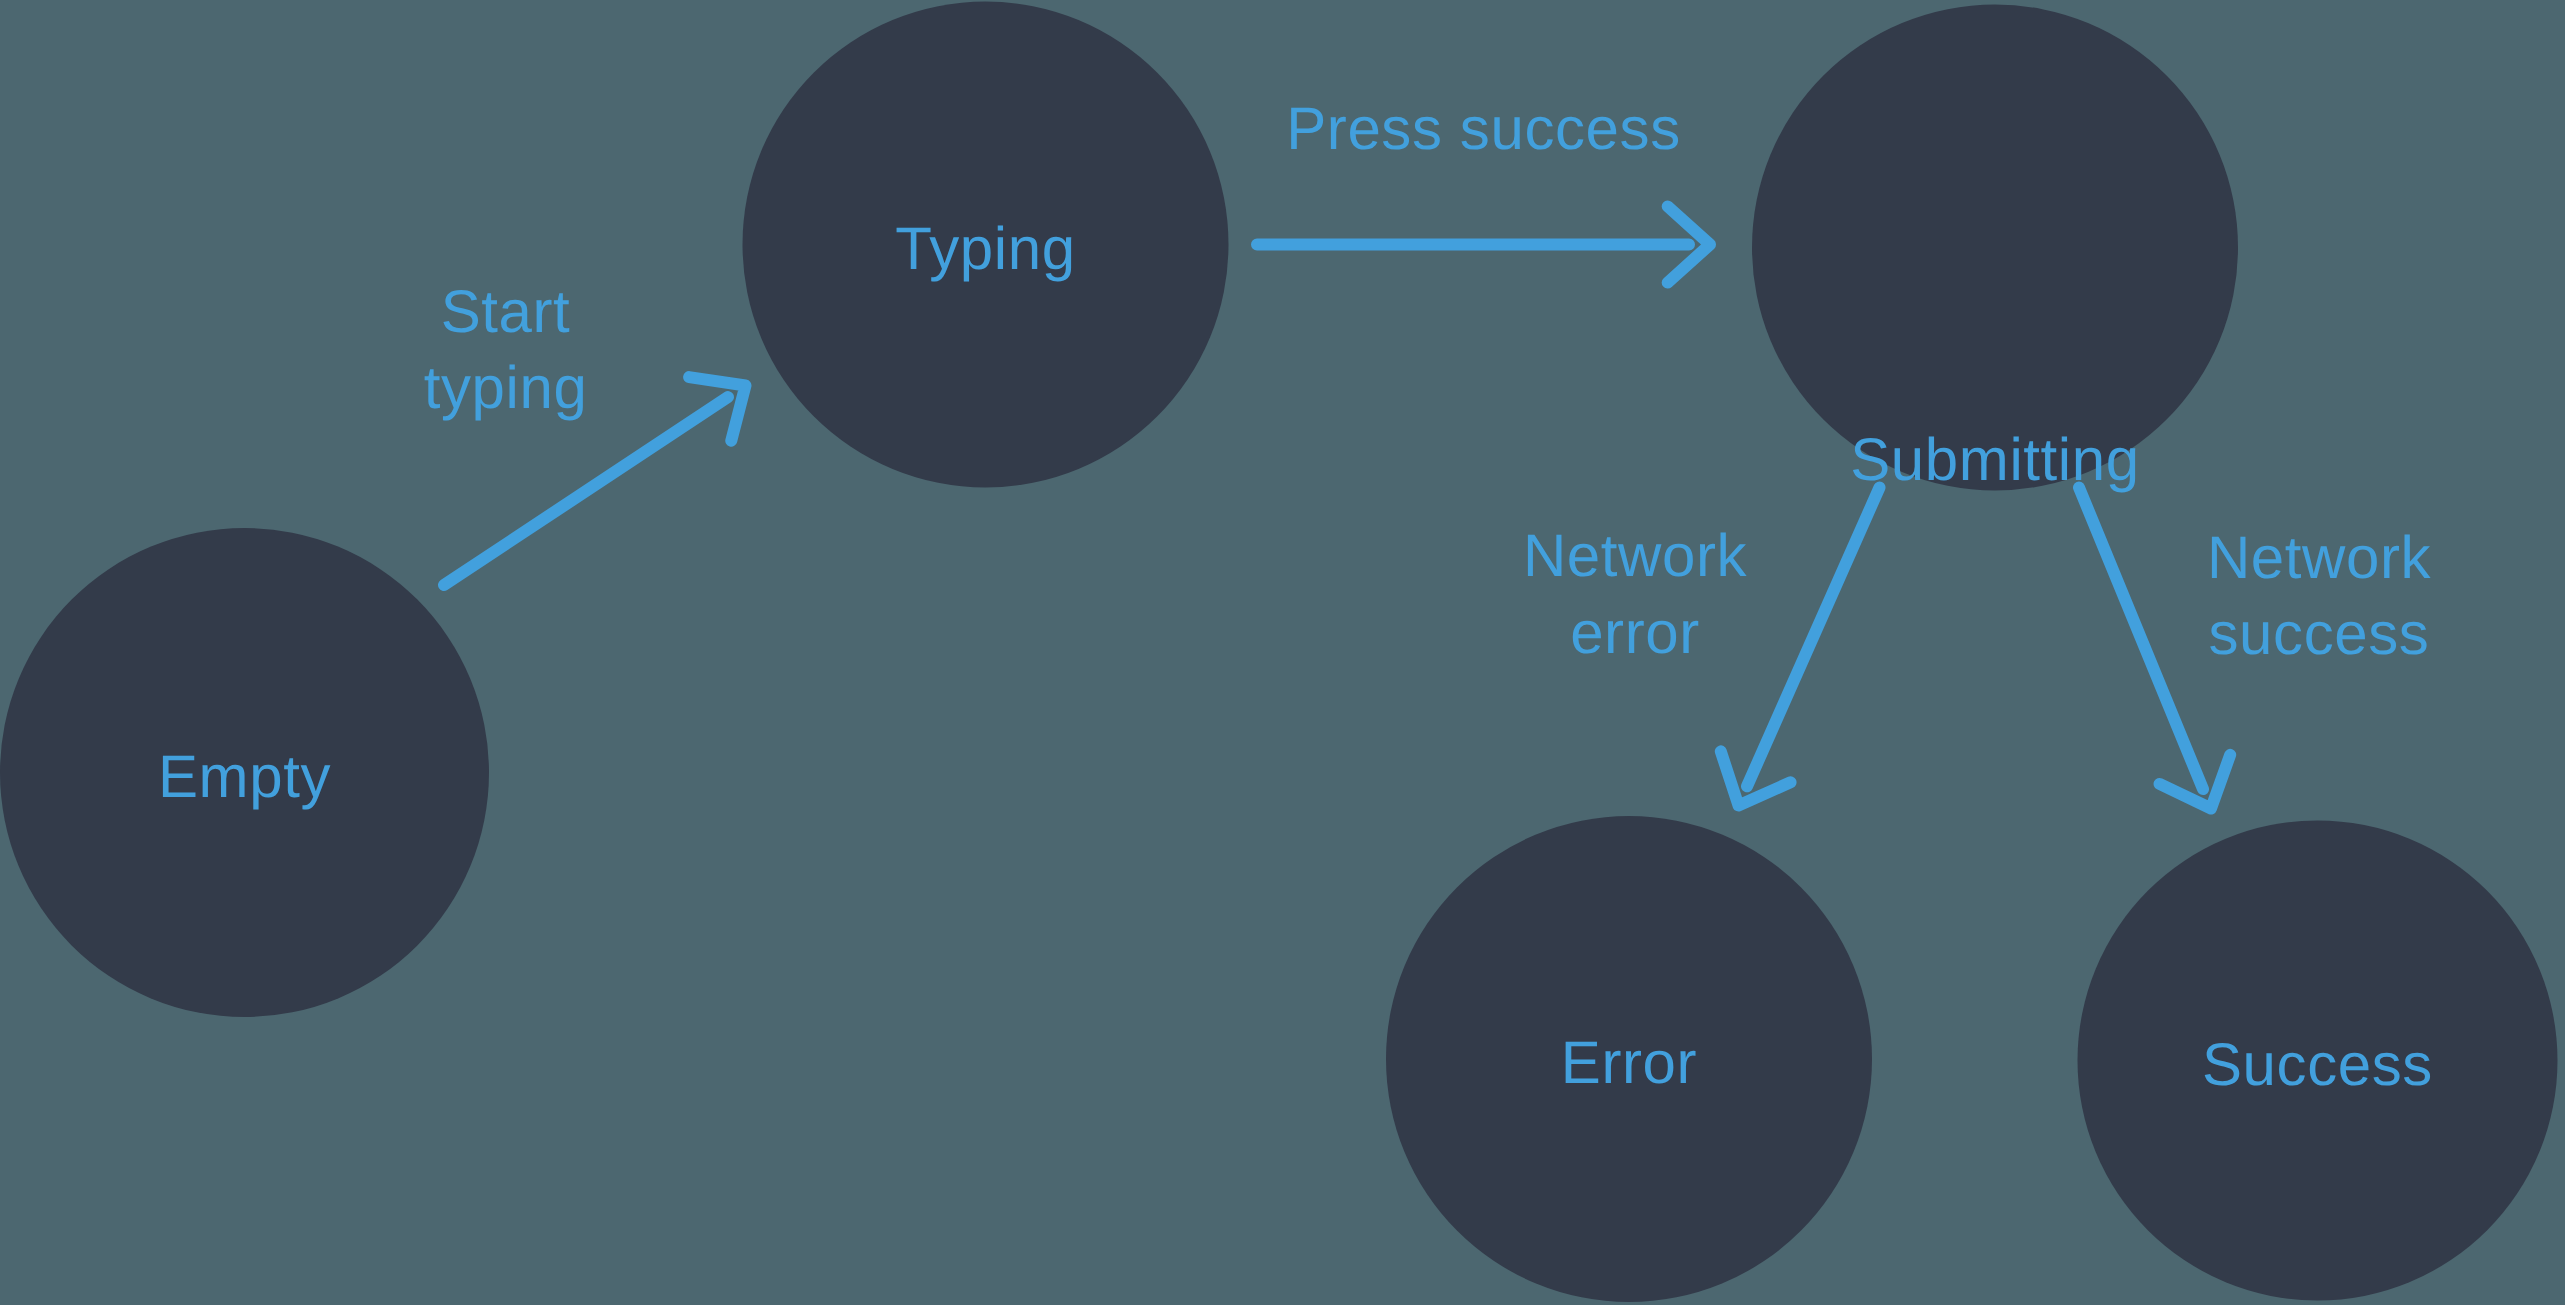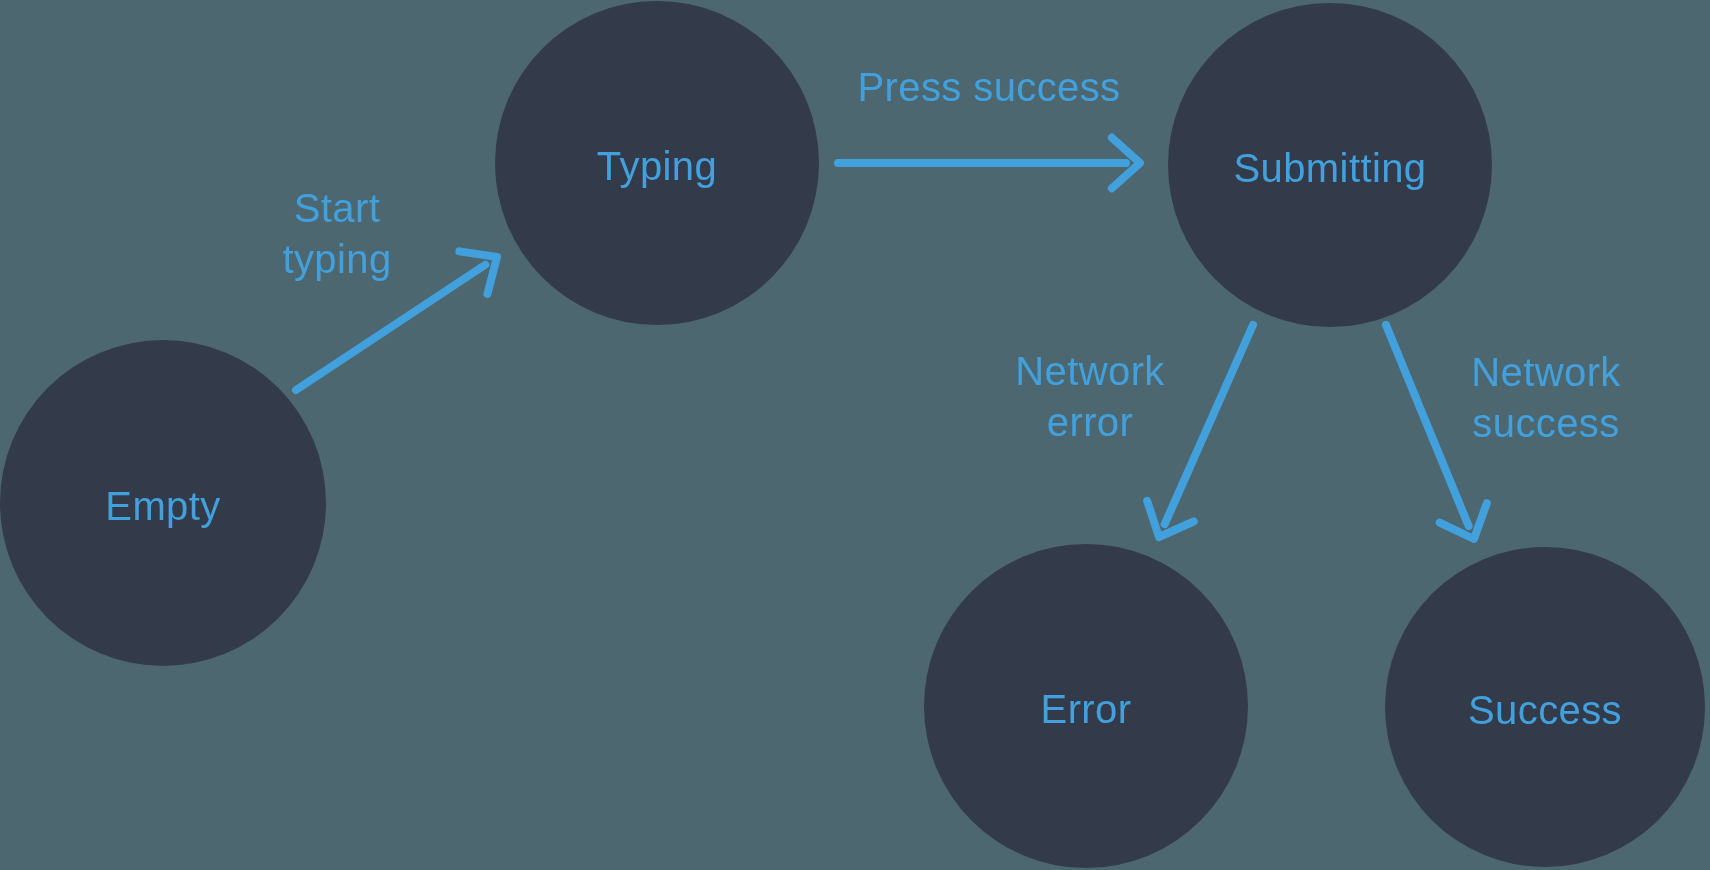--- a/index.html
+++ b/index.html
@@ -54,27 +54,27 @@
 <body>
 
 <div id="canvas" style="--bg: #4c6770; --accent: #42a0dd; --node-fill: #333b4a; width: 1710px; height: 870px;">
   <svg id="arrows-layer" xmlns="http://www.w3.org/2000/svg" viewBox="0 0 1710 870">
       <path d="M296,390 L485.3245560073483,264.7255425424014 M459.4,251.4 L497,257 L487.5,293.8" fill="none" stroke="#42a0dd" stroke-width="8" stroke-linecap="round" stroke-linejoin="round"></path>
       <path d="M838,163 L1126,163 M1111.8,137.6 L1140,163 L1111.8,188.4" fill="none" stroke="#42a0dd" stroke-width="8" stroke-linecap="round" stroke-linejoin="round"></path>
       <path d="M1253,325 L1164.6747337557117,524.2016642956287 M1193.7,521.5 L1159,537 L1147.2,500.9" fill="none" stroke="#42a0dd" stroke-width="8" stroke-linecap="round" stroke-linejoin="round"></path>
       <path d="M1386,325 L1468.675589583517,526.0520019417345 M1486.8,503.2 L1474,539 L1439.7,522.6" fill="none" stroke="#42a0dd" stroke-width="8" stroke-linecap="round" stroke-linejoin="round"></path>
     </svg>
   <div id="nodes-layer">
-      <div class="state-node" style="left: 0px; top: 340px; width: 326px; height: 326px; align-items: center;">
+      <div class="state-node" style="left: 0px; top: 352px; width: 326px; height: 326px; align-items: center;">
     <div class="state-label">Empty</div>
   </div>
       <div class="state-node" style="left: 495px; top: 1px; width: 324px; height: 324px;">
     <div class="state-label">Typing</div>
   </div>
-      <div class="state-node" style="left: 1168px; top: 3px; width: 324px; height: 324px;">
+      <div class="state-node" style="left: 1168px; top: 3px; width: 324px; height: 324px; align-items: flex-end;">
     <div class="state-label">Submitting</div>
   </div>
       <div class="state-node" style="left: 924px; top: 544px; width: 324px; height: 324px;">
     <div class="state-label">Error</div>
   </div>
       <div class="state-node" style="left: 1385px; top: 547px; width: 320px; height: 320px;">
     <div class="state-label">Success</div>
   </div>
     </div>
   <div id="labels-layer">

